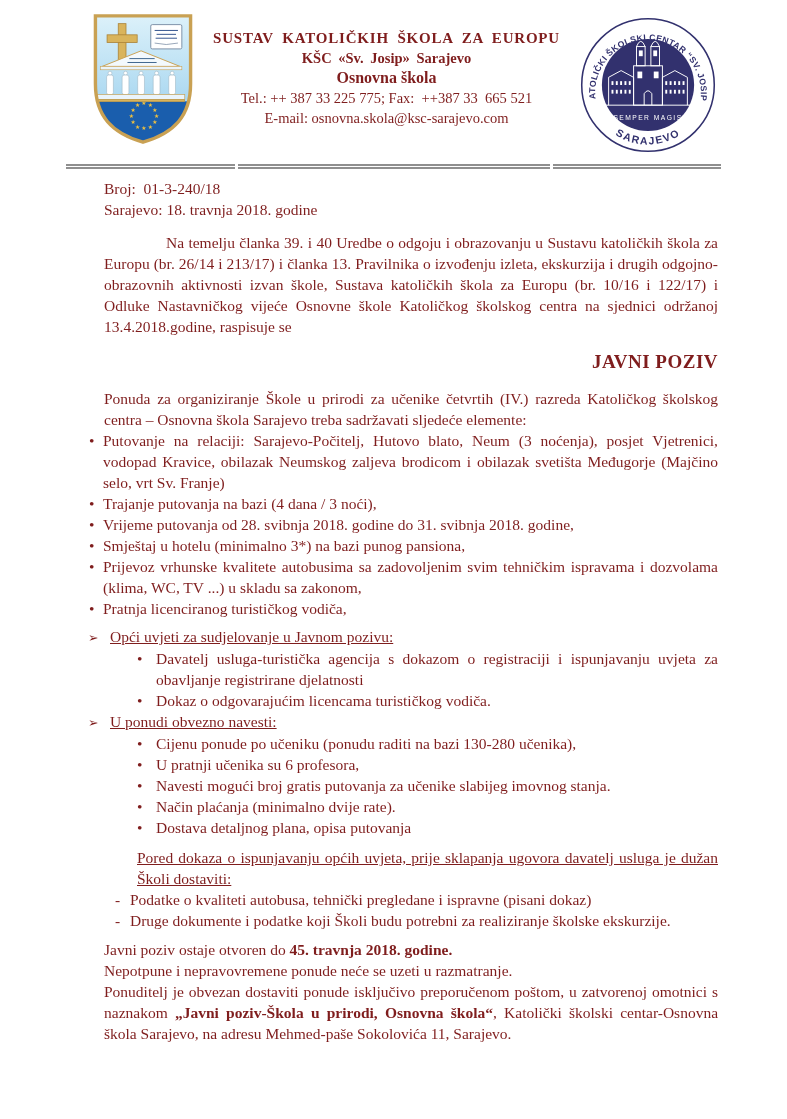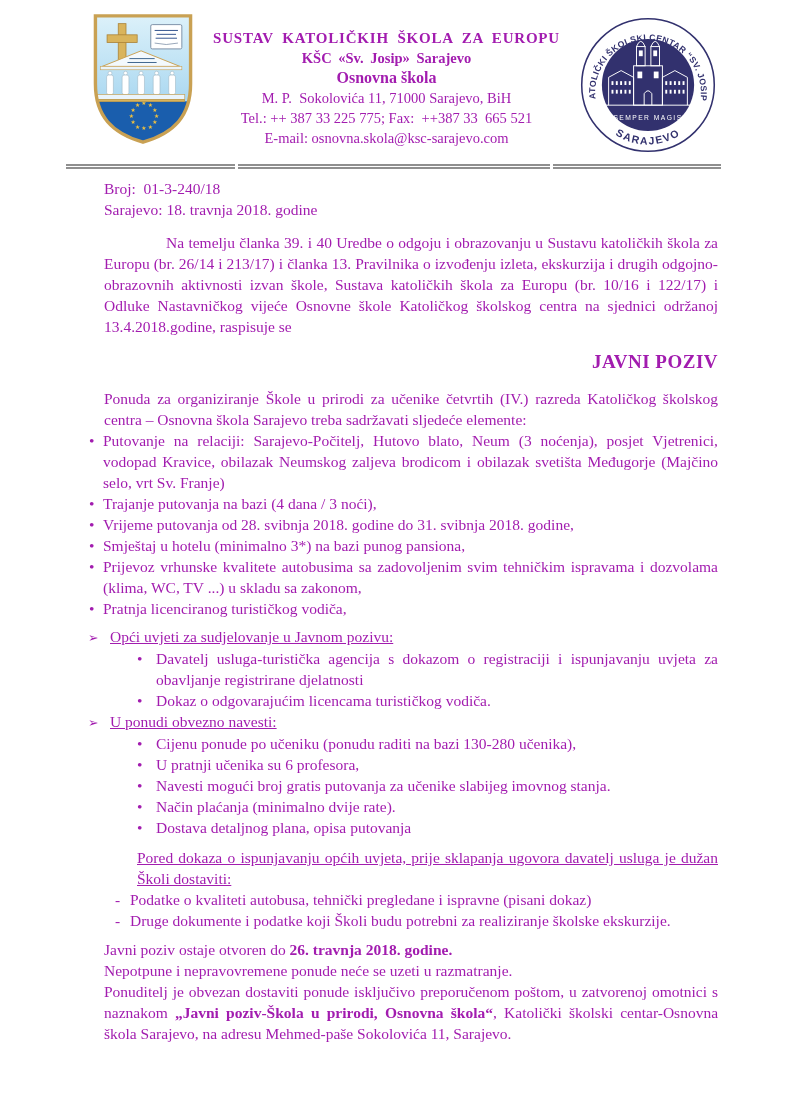--- a/index.html
+++ b/index.html
@@ -1,18 +1,18 @@
 <!DOCTYPE html>
 <html><head>
 <meta charset="utf-8">
 <style>
   html,body { margin:0; padding:0; background:#fff; }
   .page {
     width:787px; height:1119px; background:#fff; overflow:hidden;
-    font-family:"Liberation Serif", serif; font-size:15.5px; line-height:21px; color:#a21caf;
+    font-family:"Liberation Serif", serif; font-size:15.5px; line-height:21px; color:#7f1d1d;
     box-sizing:border-box;
   }
   
   .header { display:flex; justify-content:space-between; align-items:flex-start; padding:12px 68px 0 90px; }
   .crest  { width:106px; height:134px; flex:none; }
   .seal   { width:142px; height:146px; flex:none; }
   .head-center { flex:1; text-align:center; padding-top:16px; line-height:20px; }
   .hc1 { font-weight:bold; font-size:15px; letter-spacing:0.8px; word-spacing:4px; margin:0; }
   .hc2 { font-weight:bold; font-size:14.5px; word-spacing:3px; margin:0; }
   .hc3 { font-weight:bold; font-size:16px; margin:0; }
@@ -122,21 +122,20 @@
           <rect x="7" y="90" width="90" height="2.5" fill="#D9B45C" stroke="#A98136" stroke-width="0.4"></rect>
         </g>
       </g>
       <path d="M5,4 H103 V74 C103,107 86,125 54,134 C22,125 5,107 5,74 Z" fill="none" stroke="#C9A153" stroke-width="3.5"></path>
     </svg>
 
     <div class="head-center">
       <p class="hc1">SUSTAV KATOLIČKIH ŠKOLA ZA EUROPU</p>
       <p class="hc2">KŠC «Sv. Josip» Sarajevo</p>
       <p class="hc3">Osnovna škola</p>
-      <p class="hc4">M. P.  Sokolovića 11, 71000 Sarajevo, BiH</p>
       <p class="hc5">Tel.: ++ 387 33 225 775; Fax:  ++387 33  665 521</p>
       <p class="hc6">E-mail: osnovna.skola@ksc-sarajevo.com</p>
     </div>
 
     <svg class="seal" viewBox="0 0 142 152">
       <defs>
         <path id="arcTop" d="M16.5,91.9 A55,55 0 1 1 125.5,91.9" fill="none"></path>
         <path id="arcBottom" d="M33.7,125.5 A62,62 0 0 0 108.3,125.5" fill="none"></path>
       </defs>
       <circle cx="71" cy="76" r="69" fill="#FFFFFF" stroke="#32316E" stroke-width="1.6"></circle>
@@ -292,19 +291,19 @@
         <span class="marker">-</span>
         <div class="txt">Podatke o kvaliteti autobusa, tehnički pregledane i ispravne (pisani  dokaz)</div>
       </div>
       <div class="li">
         <span class="marker">-</span>
         <div class="txt">Druge dokumente i podatke koji Školi budu potrebni za realiziranje  školske ekskurzije.</div>
       </div>
     </div>
 
     <div class="closing">
-      <p><span>Javni poziv ostaje otvoren do </span><b>26. travnja 2018. godine.</b></p>
+      <p><span>Javni poziv ostaje otvoren do </span><b>45. travnja 2018. godine.</b></p>
       <p>Nepotpune i nepravovremene ponude neće se uzeti u razmatranje.</p>
       <p class="submission"><span>Ponuditelj je obvezan dostaviti ponude isključivo preporučenom poštom, u zatvorenoj omotnici s naznakom </span><b>„Javni poziv-Škola u prirodi, Osnovna škola“</b><span>, Katolički školski centar-Osnovna škola Sarajevo, na adresu Mehmed-paše Sokolovića 11, Sarajevo.</span></p>
     </div>
 
   </div>
 </div>
 
 </body></html>

